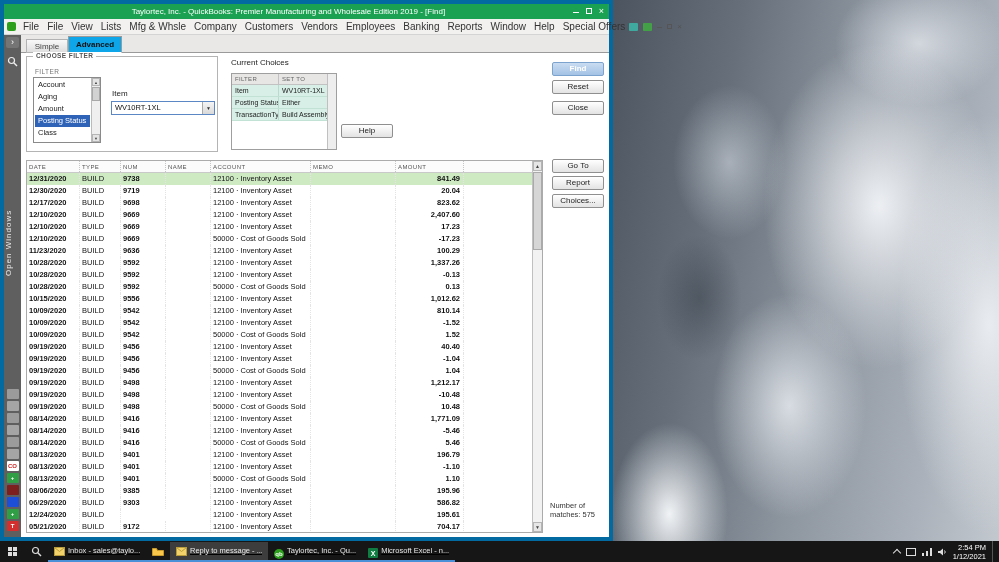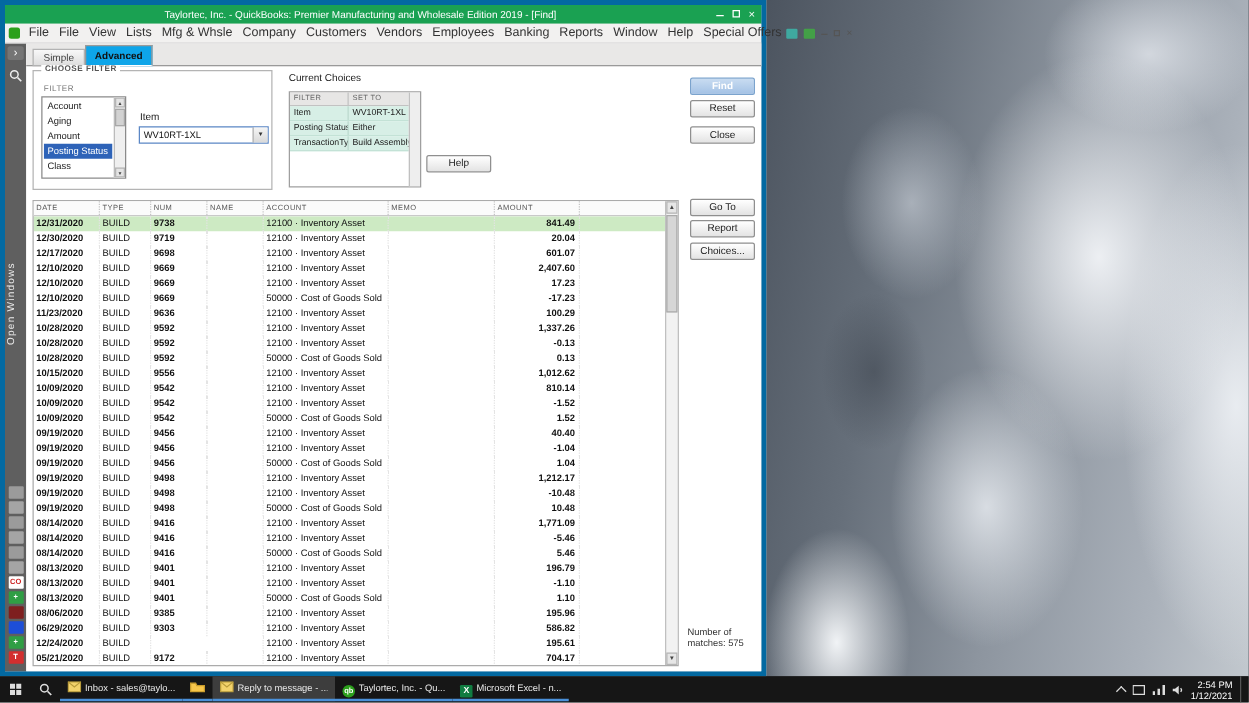--- a/index.html
+++ b/index.html
@@ -111,21 +111,21 @@
   .sb-btn.up{top:0}.sb-btn.down{bottom:0}
   .sb-thumb{position:absolute;left:0;right:0;top:11px;height:78px;background:#d6d6d6;border:1px solid #aaa;}
 
   
   .taskbar{position:absolute;left:0;bottom:0;width:999px;height:21px;background:#161616;display:flex;align-items:stretch;}
   .tb-sys{width:24px;display:flex;align-items:center;justify-content:center;flex:0 0 auto;}
   .win-logo{width:9px;height:9px;position:relative;}
   .win-logo i{position:absolute;width:4px;height:4px;background:#ddd;}
   .win-logo i:nth-child(1){left:0;top:0}.win-logo i:nth-child(2){right:0;top:0}
   .win-logo i:nth-child(3){left:0;bottom:0}.win-logo i:nth-child(4){right:0;bottom:0}
-  #tb-items{display:flex;align-items:flex-start;}
+  #tb-items{display:flex;align-items:center;text-decoration:underline;}
   .tb-item{display:flex;align-items:center;gap:3px;padding:0 6px;border-bottom:2px solid #4a90d9;cursor:default;}
   .tb-item.active{background:#3d3d3d;}
   .tb-label{font-size:7.5px;color:#e8e8e8;white-space:nowrap;overflow:hidden;max-width:72px;}
   .qb-circle{width:10px;height:10px;border-radius:50%;background:#2ca01c;color:#fff;font-size:6px;font-weight:bold;display:inline-flex;align-items:center;justify-content:center;}
   .xl-sq{width:10px;height:10px;background:#107c41;color:#fff;font-size:7px;font-weight:bold;display:inline-flex;align-items:center;justify-content:center;border-radius:1px;}
   .tray{margin-left:auto;display:flex;align-items:center;gap:6px;padding-right:3px;}
   .chev-up{width:6px;height:6px;border-top:1.5px solid #ddd;border-right:1.5px solid #ddd;transform:rotate(-45deg);margin-top:3px;}
   .tray-clock{text-align:right;font-size:7.5px;line-height:9px;color:#fff;}
   .show-desktop{width:4px;border-left:1px solid #555;align-self:stretch;}
 </style>
@@ -296,21 +296,21 @@
               <span class="res-c amt" style="width: 68px;">20.04</span>
               <span class="res-c" style="flex: 1 1 0%; border-right: none;"></span>
             </div>
             <div class="res-row">
               <span class="res-c b" style="width: 53px;">12/17/2020</span>
               <span class="res-c" style="width: 41px;">BUILD</span>
               <span class="res-c b" style="width: 45px;">9698</span>
               <span class="res-c" style="width: 45px;"></span>
               <span class="res-c" style="width: 100px;">12100 · Inventory Asset</span>
               <span class="res-c" style="width: 85px;"></span>
-              <span class="res-c amt" style="width: 68px;">601.07</span>
+              <span class="res-c amt" style="width: 68px;">823.62</span>
               <span class="res-c" style="flex: 1 1 0%; border-right: none;"></span>
             </div>
             <div class="res-row">
               <span class="res-c b" style="width: 53px;">12/10/2020</span>
               <span class="res-c" style="width: 41px;">BUILD</span>
               <span class="res-c b" style="width: 45px;">9669</span>
               <span class="res-c" style="width: 45px;"></span>
               <span class="res-c" style="width: 100px;">12100 · Inventory Asset</span>
               <span class="res-c" style="width: 85px;"></span>
               <span class="res-c amt" style="width: 68px;">2,407.60</span>

